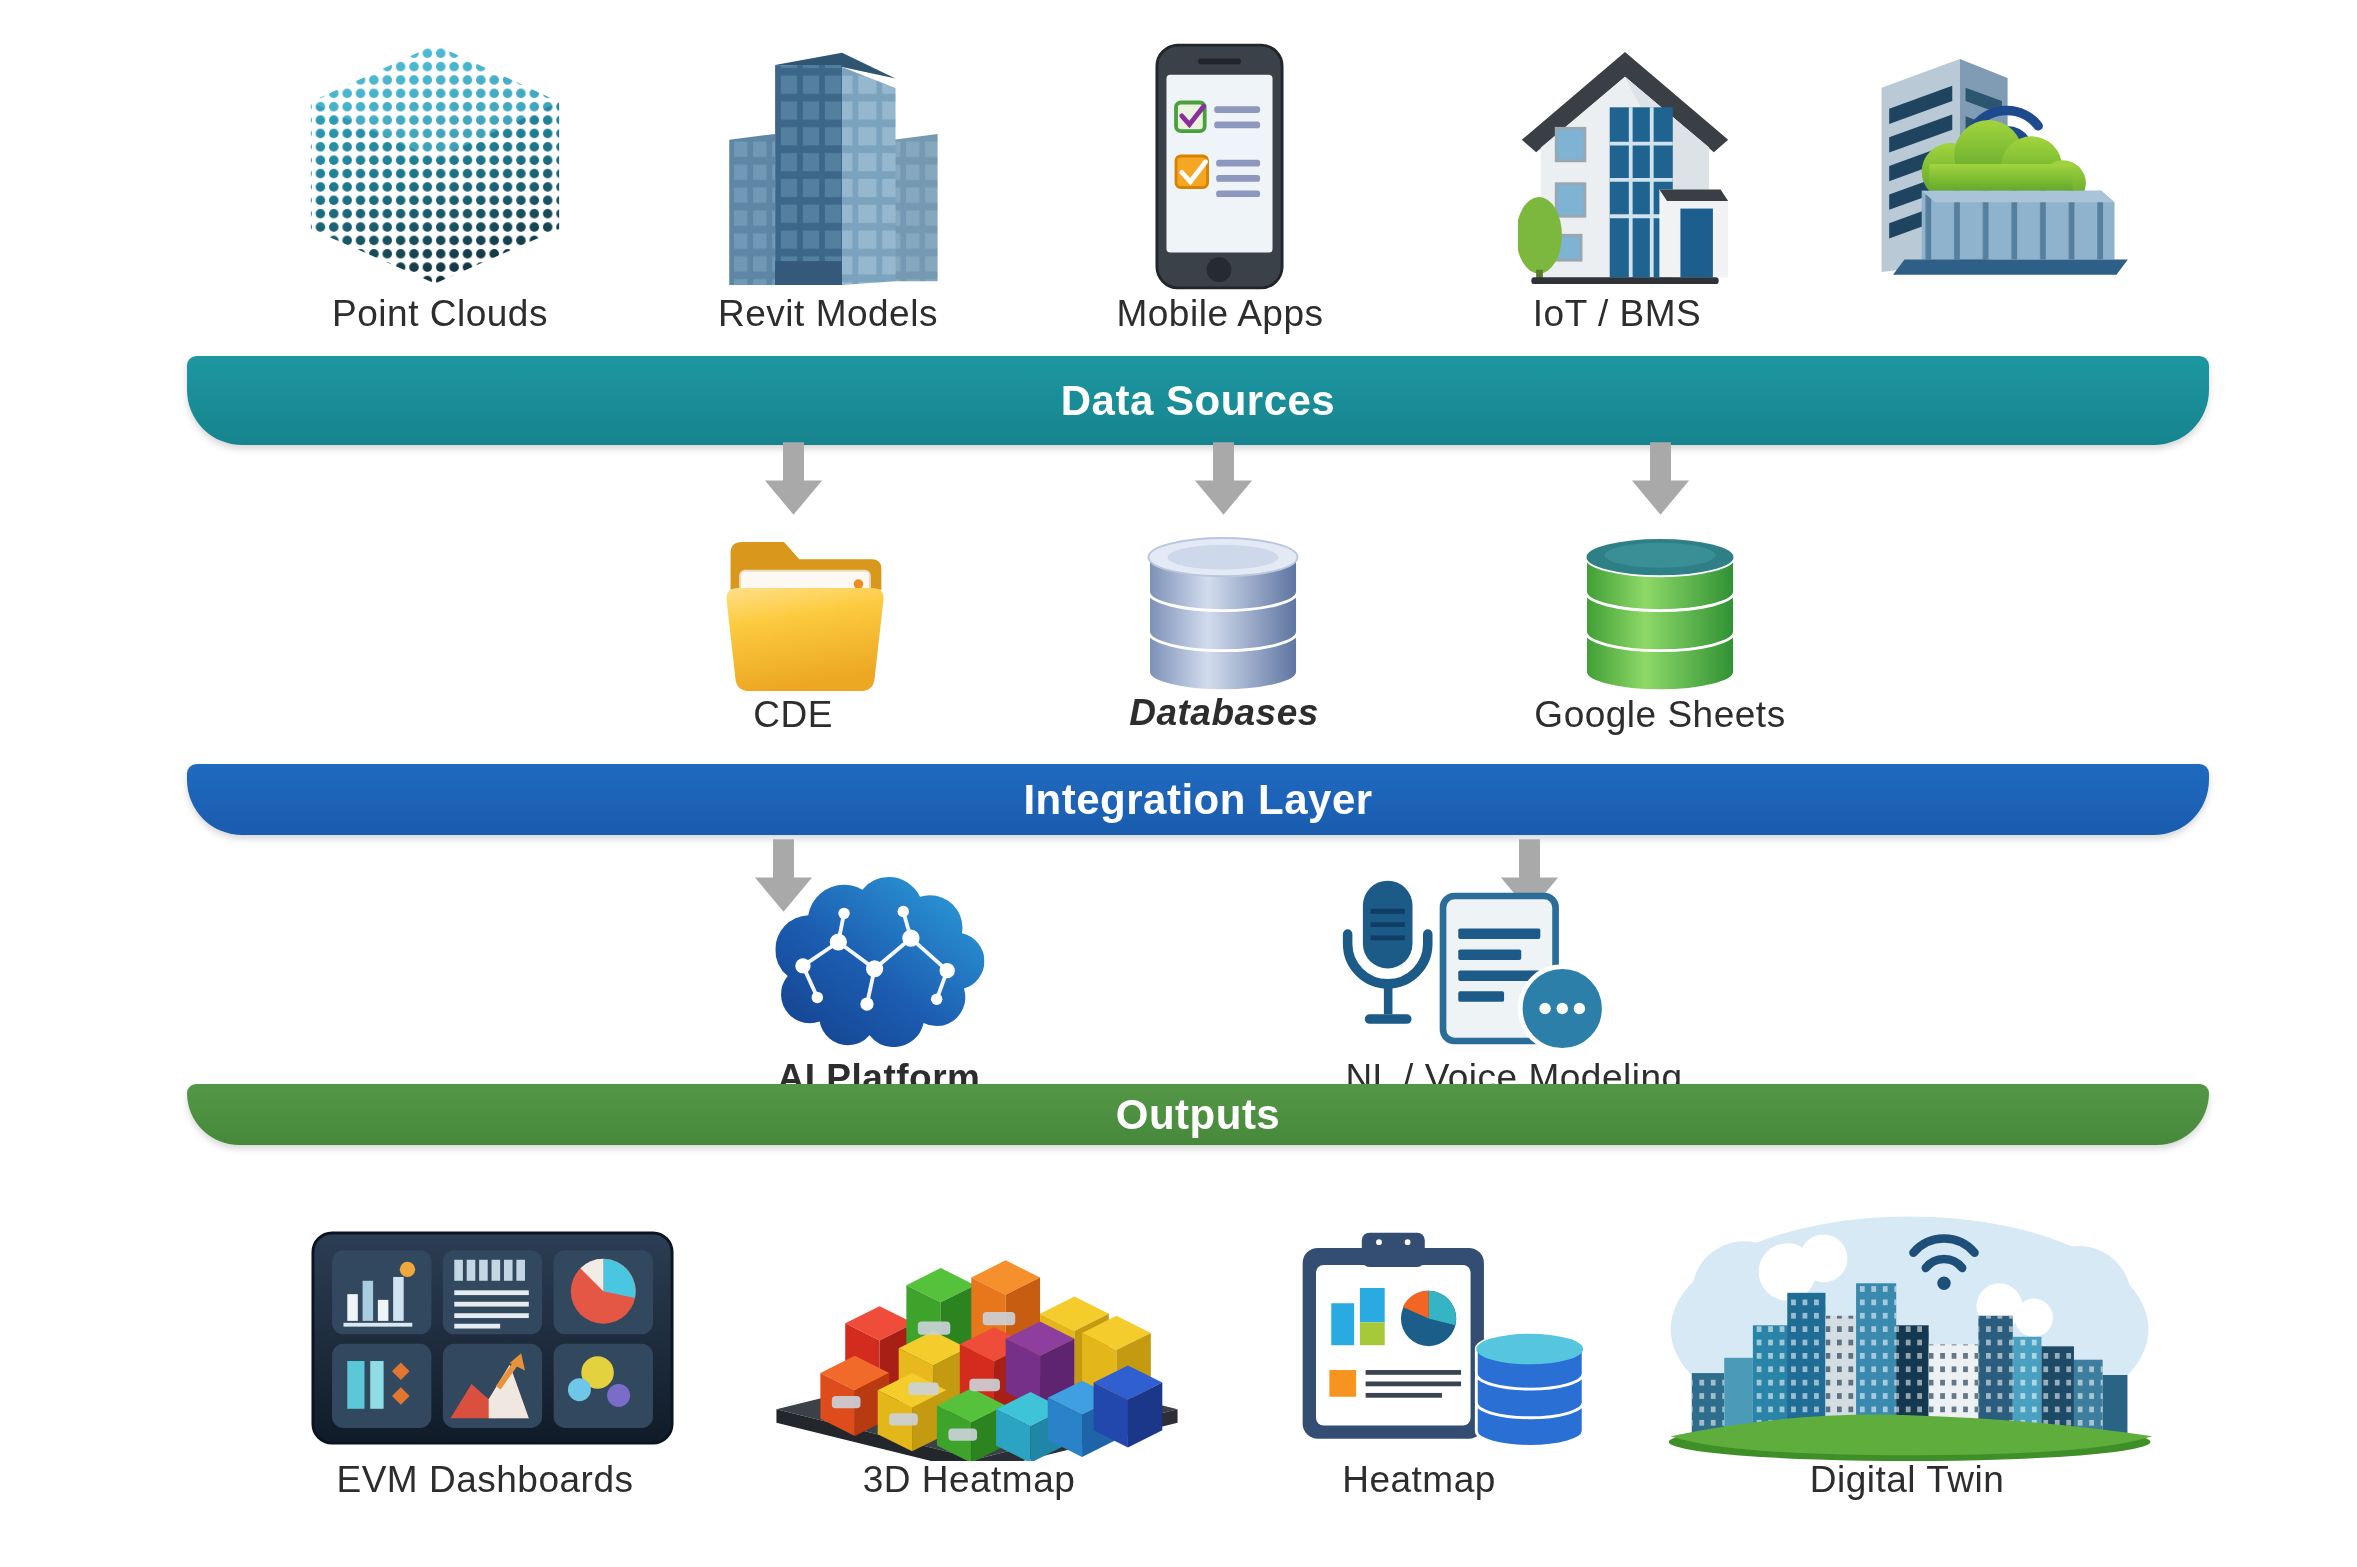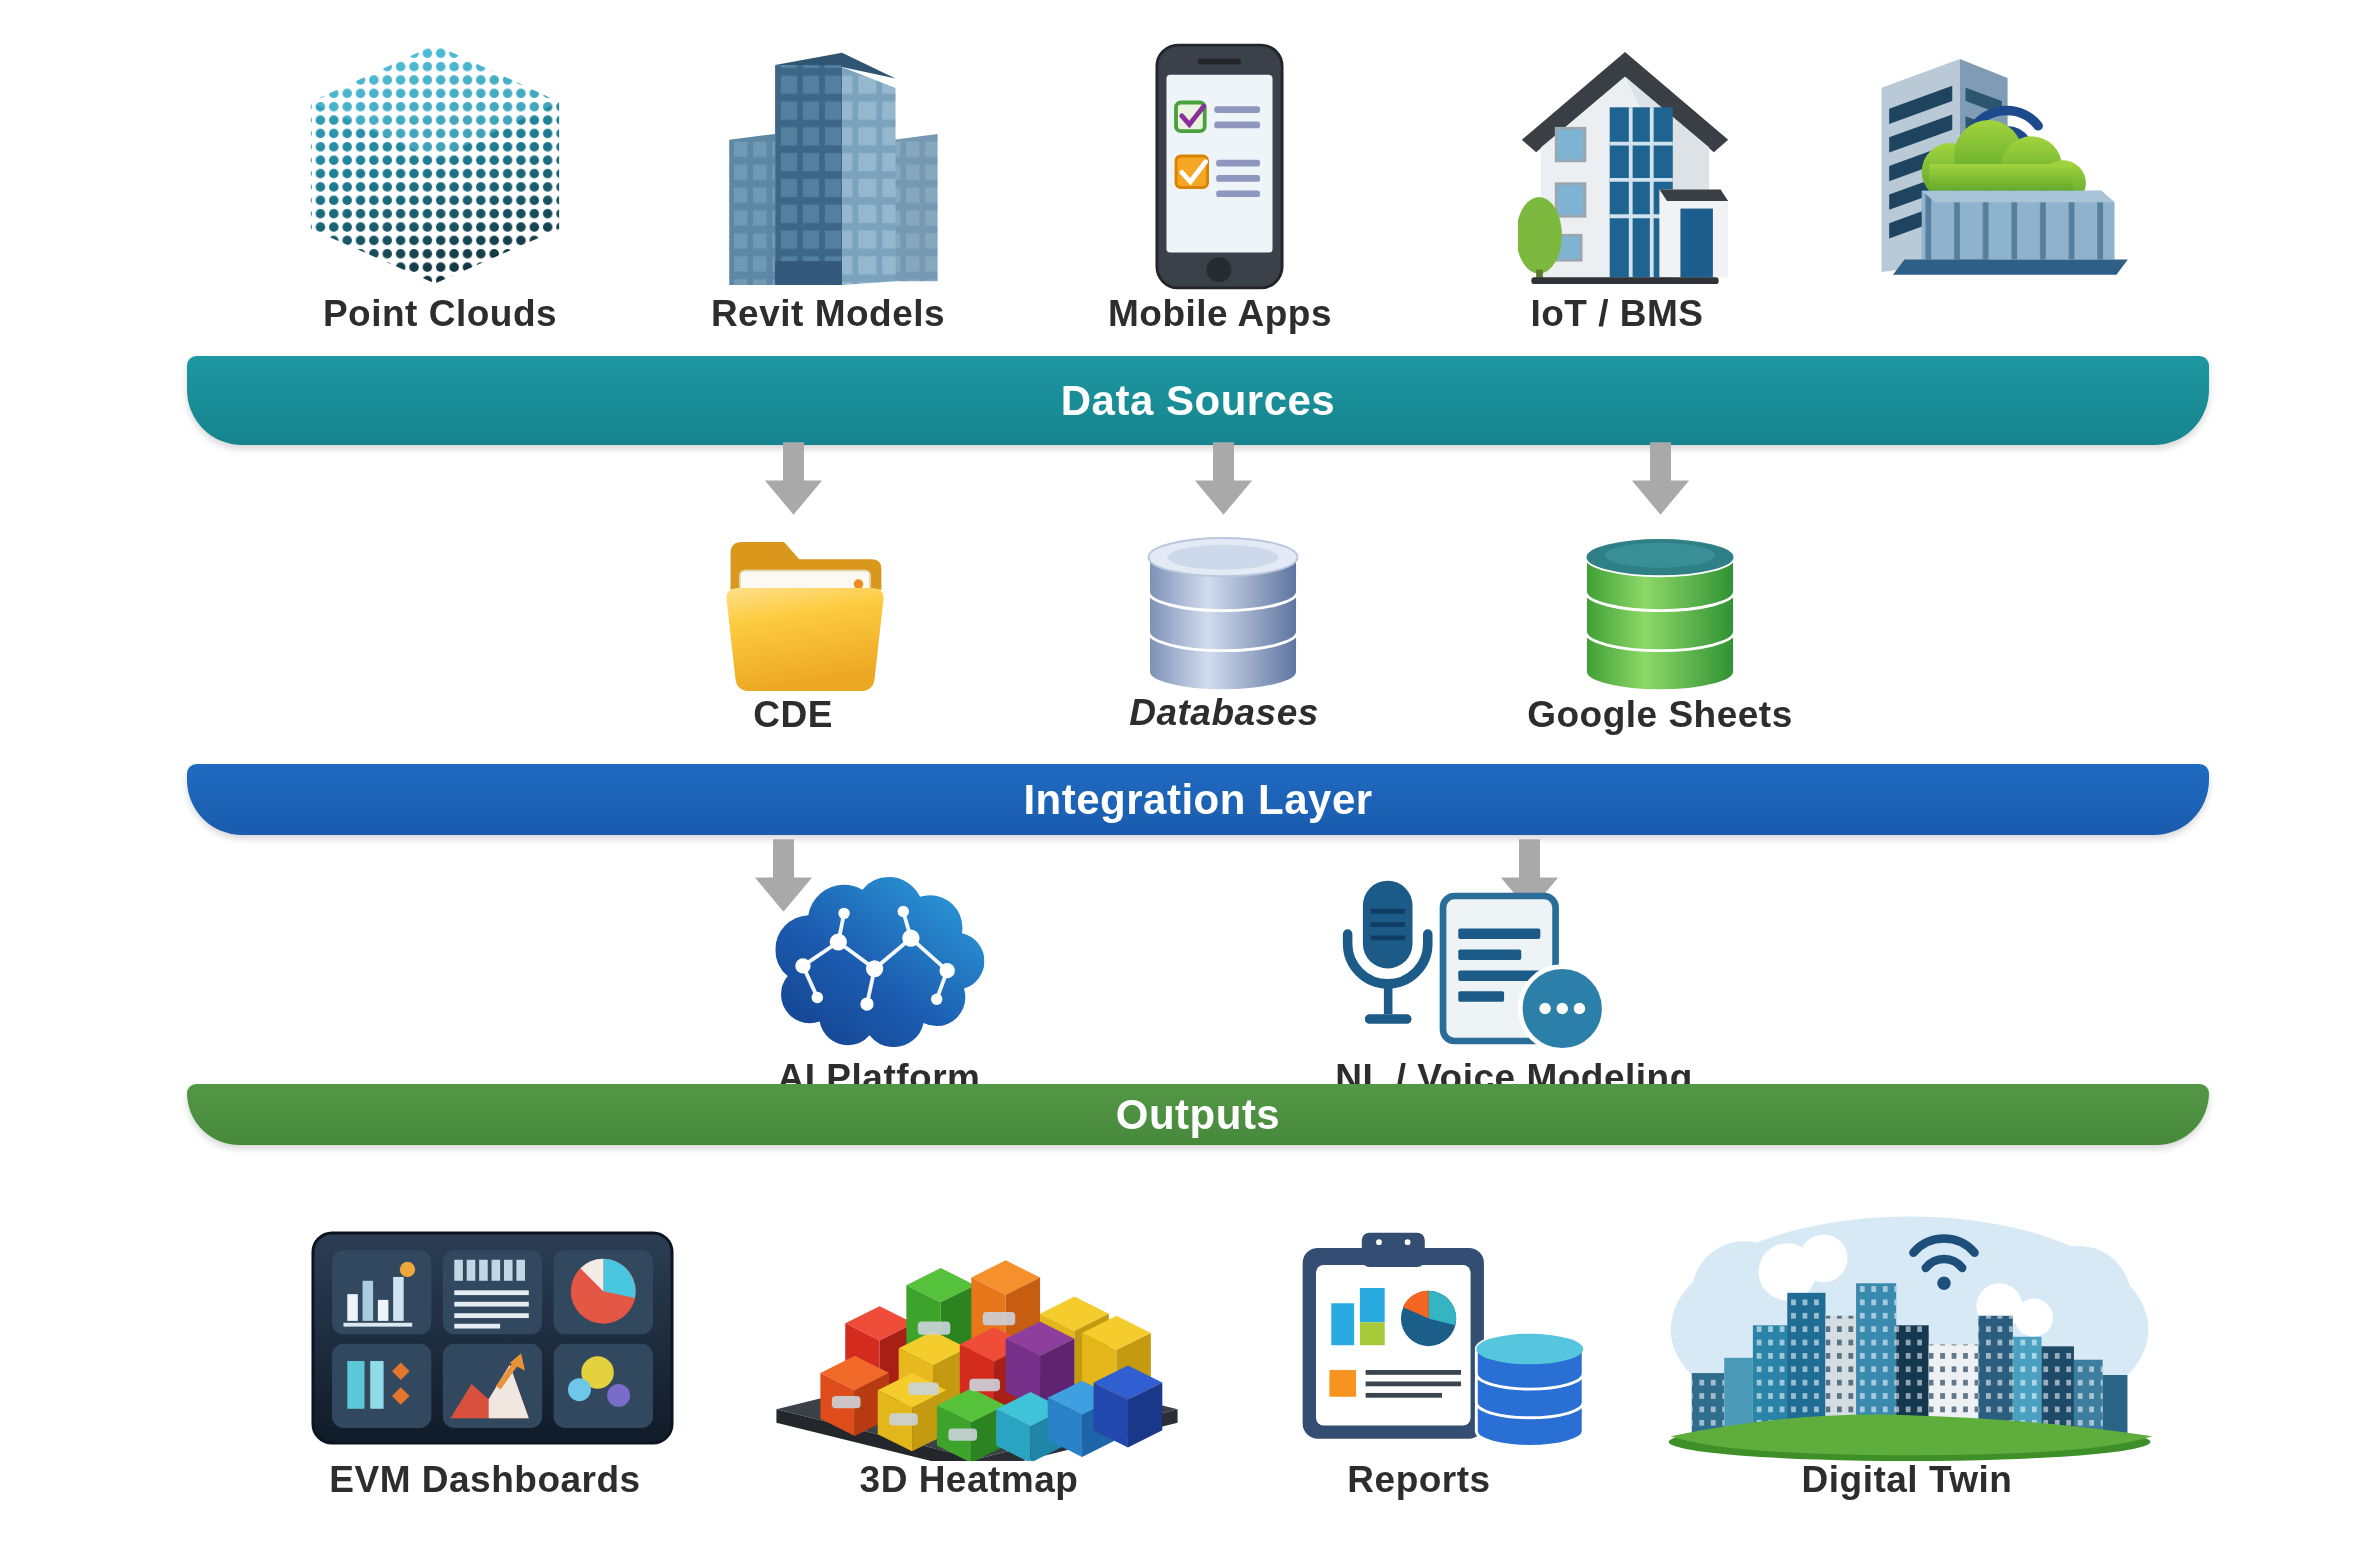--- a/index.html
+++ b/index.html
@@ -1,20 +1,20 @@
 <!DOCTYPE html>
 <html><head>
 <meta charset="utf-8">
 <style>
   html,body{margin:0;padding:0;background:#fff;}
   .canvas{position:relative;width:2357px;height:1568px;background:#ffffff;overflow:hidden;
           font-family:"Liberation Sans",sans-serif;}
   .item{position:absolute;}
   .item-label{position:absolute;transform:translateX(-50%);white-space:nowrap;
-              font-size:37px;font-weight:700;color:#2d2d2d;letter-spacing:0.5px;}
+              font-size:37px;font-weight:400;color:#2d2d2d;letter-spacing:0.5px;}
   .banner{position:absolute;left:187px;width:2022px;display:flex;align-items:center;justify-content:center;
           color:#fff;font-size:42px;font-weight:700;letter-spacing:0.5px;
           border-radius:9.6px 9.6px 55px 55px;box-shadow:0 3.8px 7.6px rgba(0,0,0,0.16);}
   .banner-teal{top:356px;height:89px;background:linear-gradient(180deg,#1d97a1,#16848e);}
   .banner-blue{top:764px;height:71px;background:linear-gradient(180deg,#1f6ac0,#1a5cae);}
   .banner-green{top:1084px;height:61px;background:linear-gradient(180deg,#539746,#47893b);}
   .arrow{position:absolute;width:61px;height:73px;}
 </style>
 </head>
 <body>
@@ -559,17 +559,17 @@
         <rect x="430" y="164" width="30" height="82" fill="url(#city-win)"></rect>
       </g>
 
       <ellipse cx="258" cy="250" rx="252" ry="20" fill="#3f8f28"></ellipse>
       <path d="M8 244 q125 -26 250 -22 q130 4 254 22 q-62 20 -254 20 q-190 0 -250 -20 z" fill="#5fae3d"></path>
     </svg>
   </div>
 
   <div class="item-label" style="left:485px;top:1459px;">EVM Dashboards</div>
   <div class="item-label" style="left:969px;top:1459px;">3D Heatmap</div>
-  <div class="item-label" style="left:1419px;top:1459px;">Reports</div>
+  <div class="item-label" style="left:1419px;top:1459px;">Heatmap</div>
   <div class="item-label" style="left:1907px;top:1459px;">Digital Twin</div>
 
 </div>
 
 
 </body></html>

